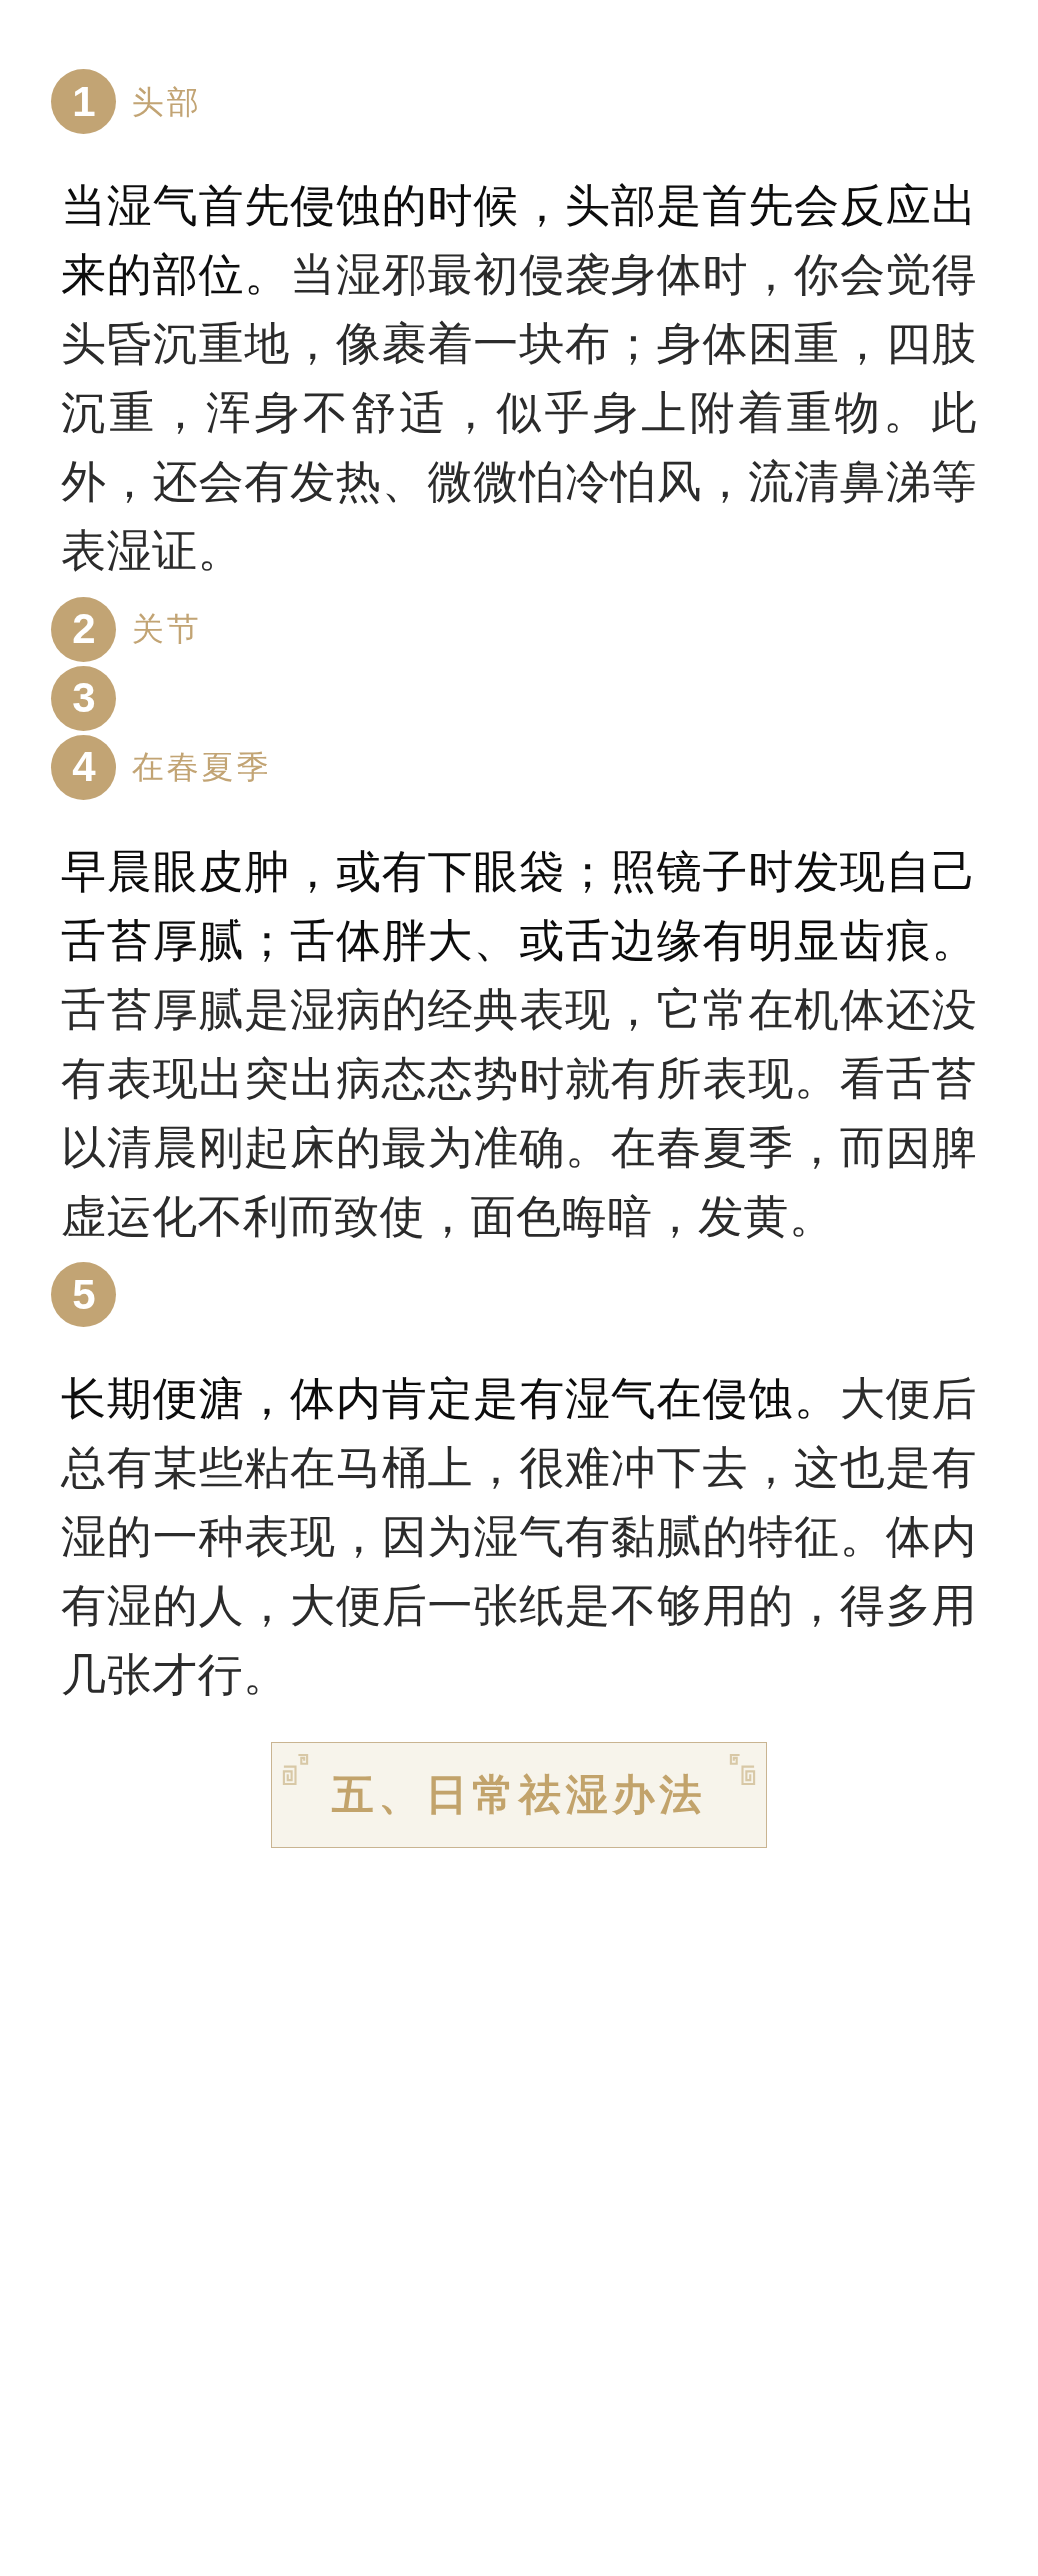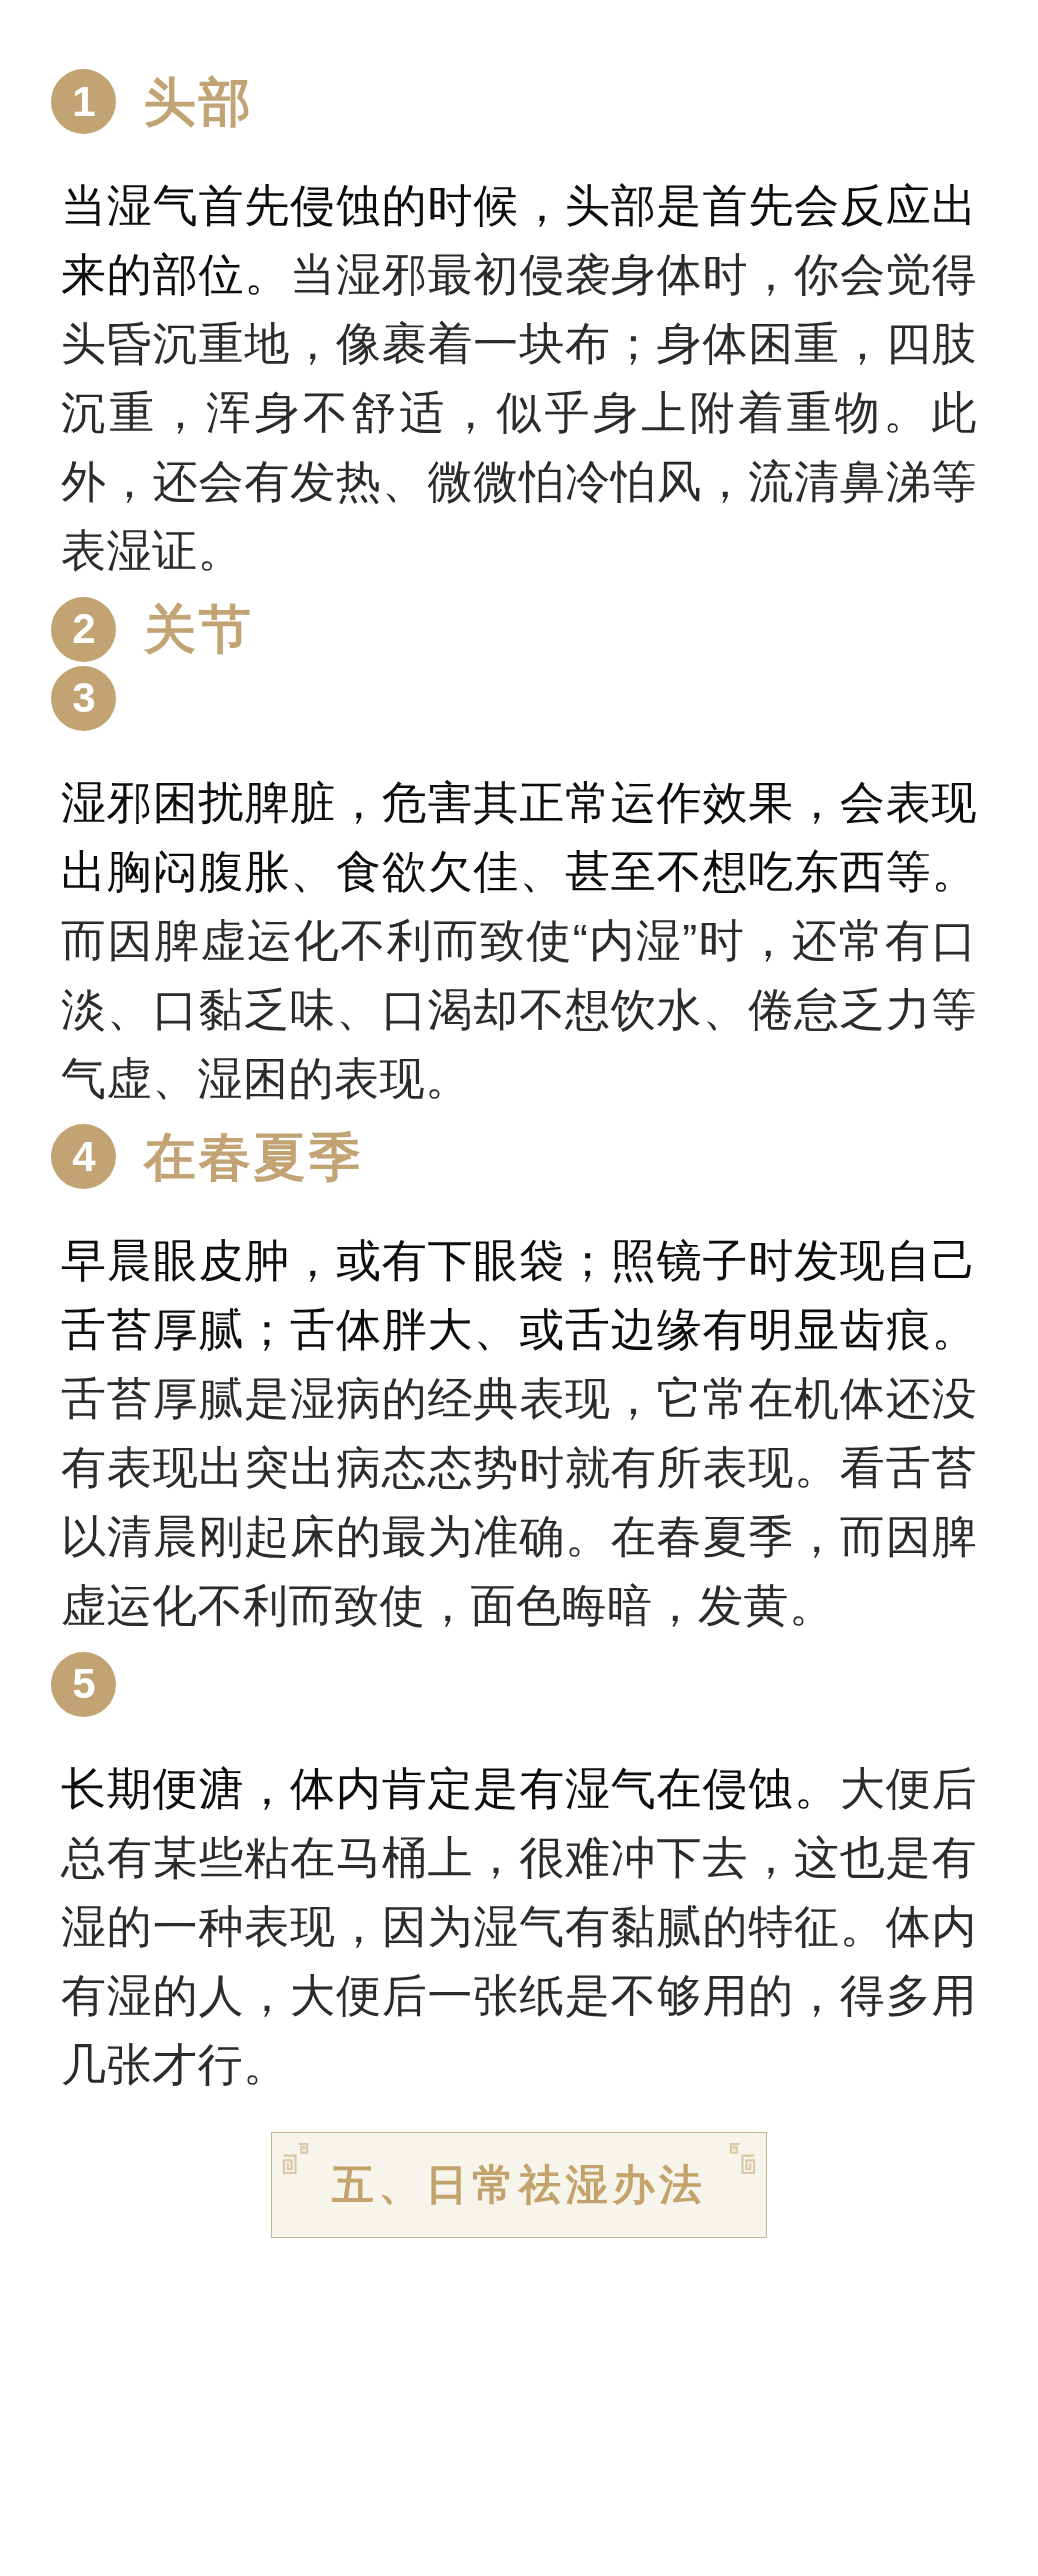--- a/index.html
+++ b/index.html
@@ -27,23 +27,23 @@
     background:#C2A474;
     color:#ffffff;
     font-size:42px;
     font-weight:bold;
     display:flex;
     align-items:center;
     justify-content:center;
     line-height:1;
   }
   .sec-title {
-    margin:12px;
-    font-size:52px;
-    font-weight:bold;
+    margin:0;
+    font-size:32px;
+    font-weight:normal;
     color:#C2A474;
     letter-spacing:2.9px;
     line-height:1;
   }
   .sec-body {
     margin:35px 0 9.6px 0;
     font-size:45px;
     line-height:69px;
     color:#2b2b2b;
     text-align:justify;
@@ -90,21 +90,20 @@
     <div class="sec-head">
       <span class="badge">2</span>
       <h2 class="sec-title">关节</h2>
     </div>
   </section>
 
   <section>
     <div class="sec-head">
       <span class="badge">3</span>
     </div>
-    <p class="sec-body"><span class="lead">湿邪困扰脾脏，危害其正常运作效果，会表现出胸闷腹胀、食欲欠佳、甚至不想吃东西等。</span><span>而因脾虚运化不利而致使“内湿”时，还常有口淡、口黏乏味、口渴却不想饮水、倦怠乏力等气虚、湿困的表现。</span></p>
   </section>
 
   <section>
     <div class="sec-head">
       <span class="badge">4</span>
       <h2 class="sec-title">在春夏季</h2>
     </div>
     <p class="sec-body"><span class="lead">早晨眼皮肿，或有下眼袋；照镜子时发现自己舌苔厚腻；舌体胖大、或舌边缘有明显齿痕。</span><span>舌苔厚腻是湿病的经典表现，它常在机体还没有表现出突出病态态势时就有所表现。看舌苔以清晨刚起床的最为准确。在春夏季，而因脾虚运化不利而致使，面色晦暗，发黄。</span></p>
   </section>
 

